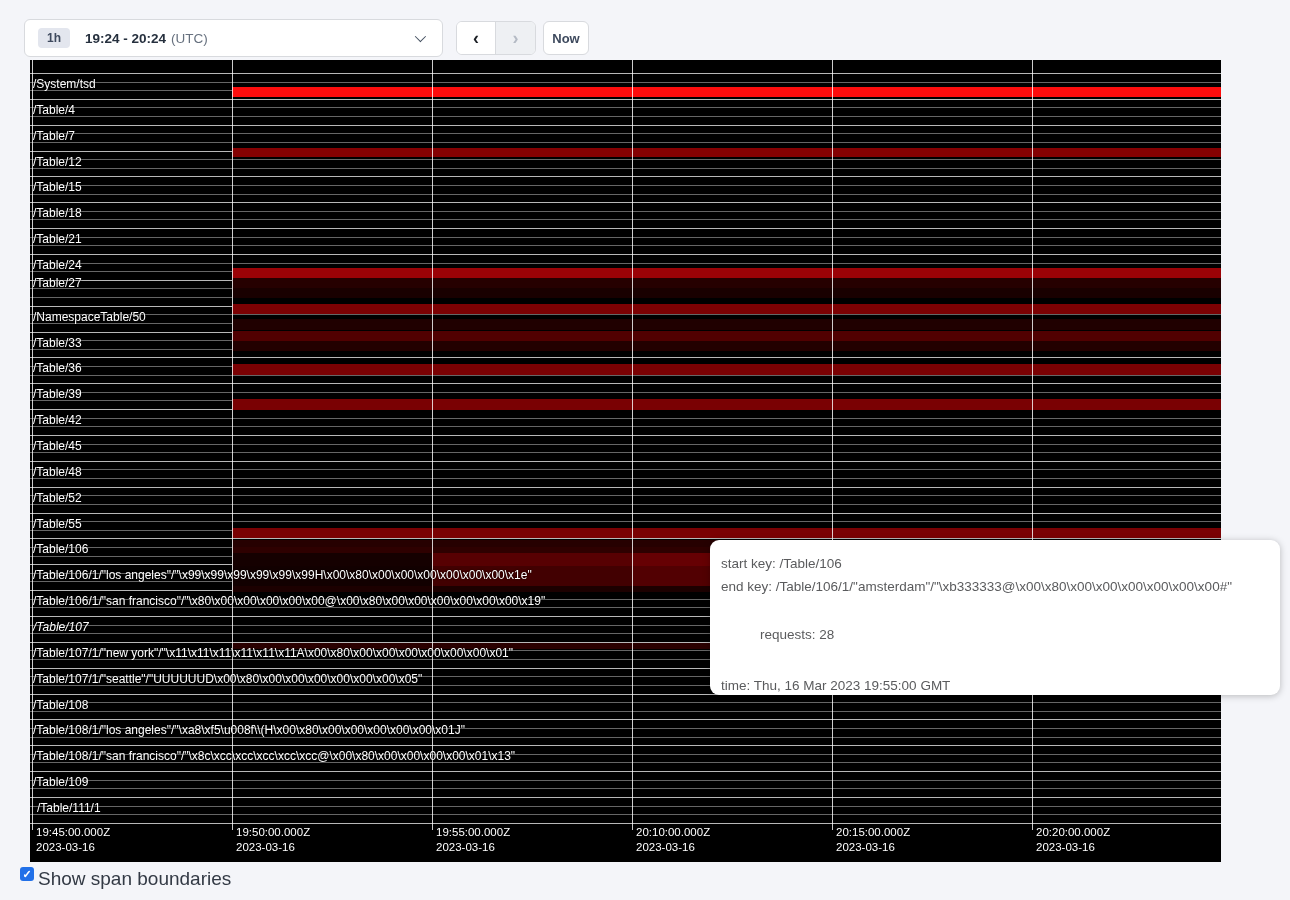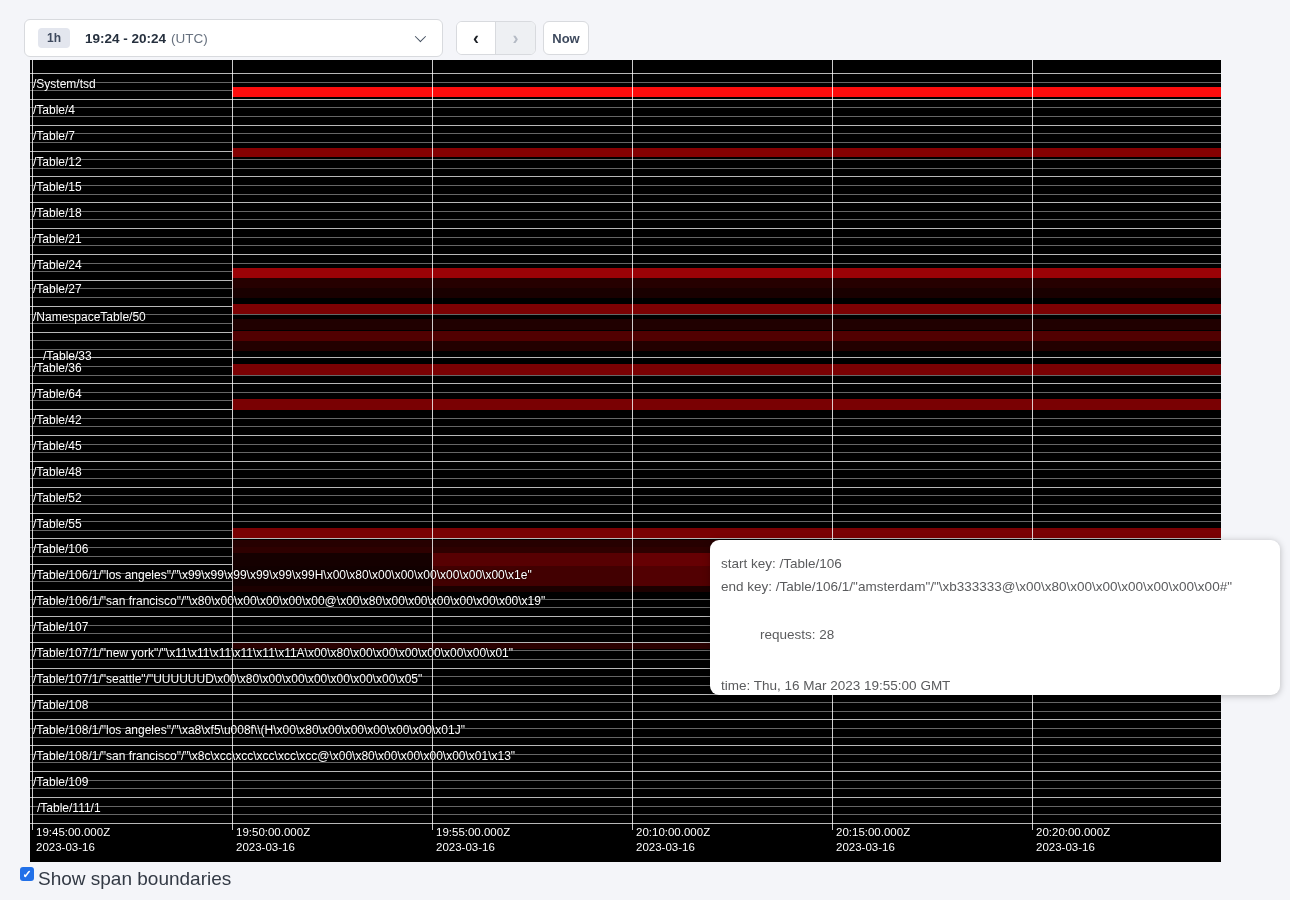--- a/index.html
+++ b/index.html
@@ -227,34 +227,34 @@
     </div>
   <div id="labels-layer">
       <div class="span-label" style="left: 3px; top: 18px;">/System/tsd</div>
       <div class="span-label" style="left: 3px; top: 43.857px;">/Table/4</div>
       <div class="span-label" style="left: 3px; top: 69.714px;">/Table/7</div>
       <div class="span-label" style="left: 3px; top: 95.571px;">/Table/12</div>
       <div class="span-label" style="left: 3px; top: 121.428px;">/Table/15</div>
       <div class="span-label" style="left: 3px; top: 147.285px;">/Table/18</div>
       <div class="span-label" style="left: 3px; top: 173.142px;">/Table/21</div>
       <div class="span-label" style="left: 3px; top: 198.999px;">/Table/24</div>
-      <div class="span-label" style="left: 3px; top: 223px;">/Table/27</div>
+      <div class="span-label" style="left: 3px; top: 217px;">/Table/27</div>
       <div class="span-label" style="left: 3px; top: 250.713px;">/NamespaceTable/50</div>
-      <div class="span-label" style="left: 13px; top: 276.57px; margin-top: 13px;">/Table/33</div>
+      <div class="span-label" style="left: 3px; top: 276.57px;">/Table/33</div>
       <div class="span-label" style="left: 3px; top: 302.427px;">/Table/36</div>
-      <div class="span-label" style="left: 3px; top: 328.284px;">/Table/64</div>
+      <div class="span-label" style="left: 3px; top: 328.284px;">/Table/39</div>
       <div class="span-label" style="left: 3px; top: 354.141px;">/Table/42</div>
       <div class="span-label" style="left: 3px; top: 379.998px;">/Table/45</div>
       <div class="span-label" style="left: 3px; top: 405.855px;">/Table/48</div>
       <div class="span-label" style="left: 3px; top: 431.712px;">/Table/52</div>
       <div class="span-label" style="left: 3px; top: 457.569px;">/Table/55</div>
       <div class="span-label" style="left: 3px; top: 483.426px;">/Table/106</div>
       <div class="span-label" style="left: 3px; top: 509.283px;">/Table/106/1/"los angeles"/"\x99\x99\x99\x99\x99\x99H\x00\x80\x00\x00\x00\x00\x00\x00\x1e"</div>
       <div class="span-label" style="left: 3px; top: 535.14px;">/Table/106/1/"san francisco"/"\x80\x00\x00\x00\x00\x00@\x00\x80\x00\x00\x00\x00\x00\x00\x19"</div>
-      <div class="span-label" style="left: 3px; top: 560.997px;">/Table/107</div>
+      <div class="span-label" style="left: 3px; top: 560.997px; font-style: italic;">/Table/107</div>
       <div class="span-label" style="left: 3px; top: 586.854px;">/Table/107/1/"new york"/"\x11\x11\x11\x11\x11\x11A\x00\x80\x00\x00\x00\x00\x00\x00\x01"</div>
       <div class="span-label" style="left: 3px; top: 612.711px;">/Table/107/1/"seattle"/"UUUUUUD\x00\x80\x00\x00\x00\x00\x00\x00\x05"</div>
       <div class="span-label" style="left: 3px; top: 638.568px;">/Table/108</div>
       <div class="span-label" style="left: 3px; top: 664.425px;">/Table/108/1/"los angeles"/"\xa8\xf5\u008f\\(H\x00\x80\x00\x00\x00\x00\x00\x01J"</div>
       <div class="span-label" style="left: 3px; top: 690.282px;">/Table/108/1/"san francisco"/"\x8c\xcc\xcc\xcc\xcc\xcc@\x00\x80\x00\x00\x00\x00\x01\x13"</div>
       <div class="span-label" style="left: 3px; top: 716.139px;">/Table/109</div>
       <div class="span-label" style="left: 7px; top: 741.996px;">/Table/111/1</div>
     </div>
   <div id="axis-layer">
       <div class="tick-time" style="left: 6px; top: 766px;">19:45:00.000Z</div>

